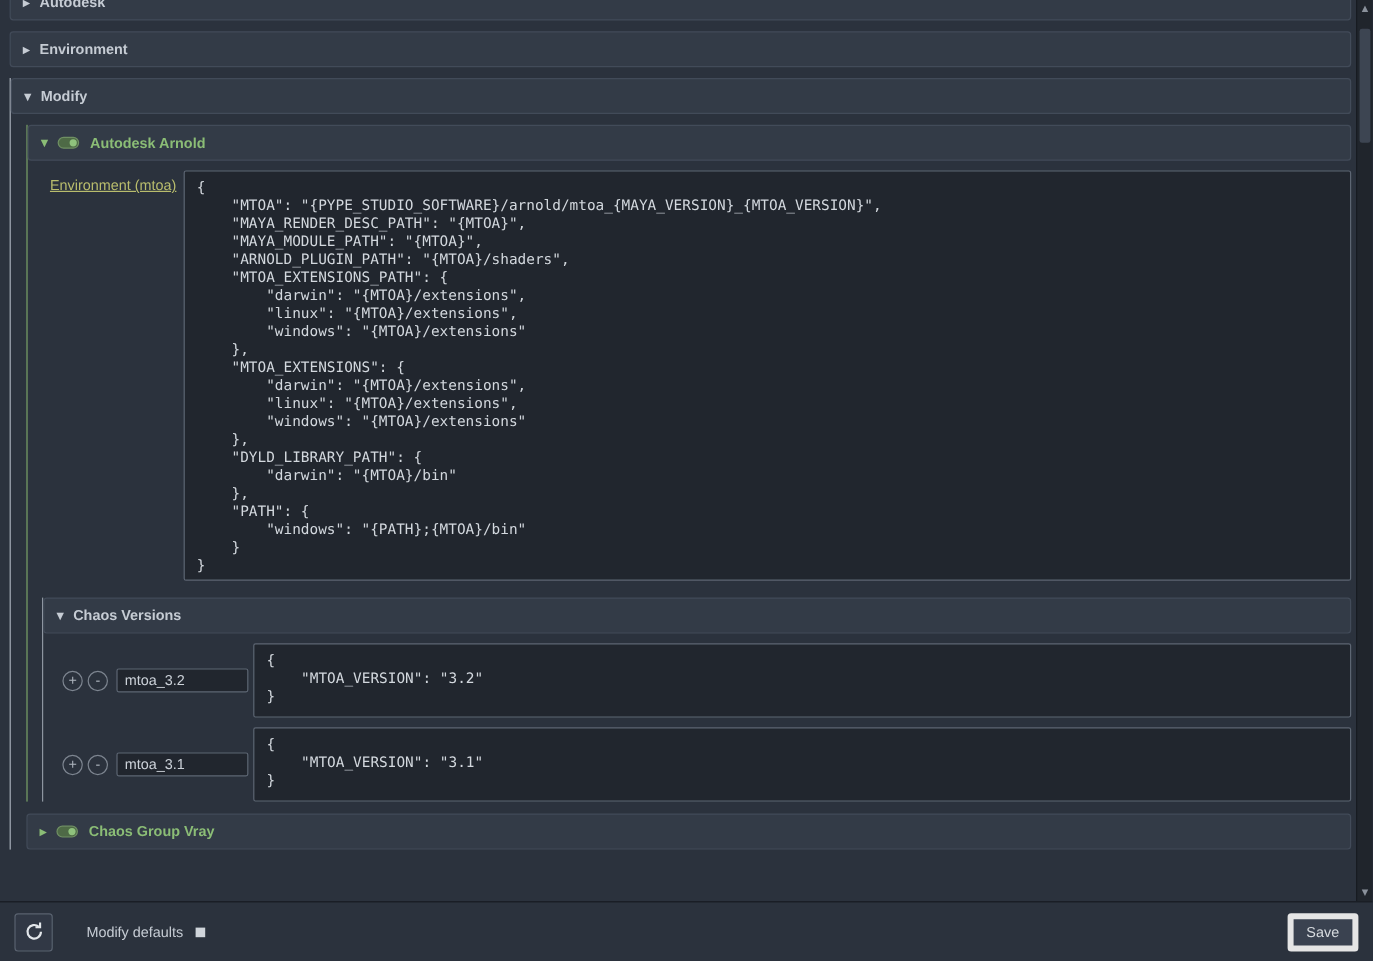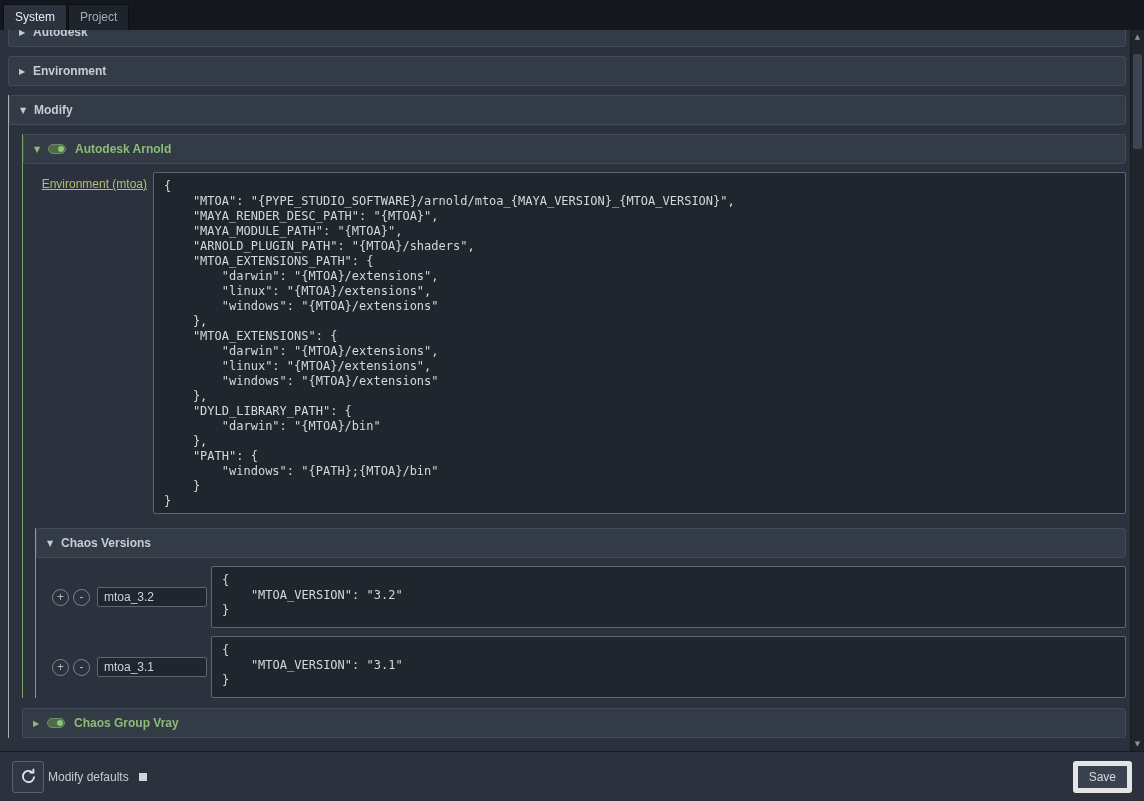--- a/index.html
+++ b/index.html
@@ -110,40 +110,36 @@
   
   .footer {
     height: 50px; flex: none; border-top: 1px solid #171b21;
     display: flex; align-items: center; padding: 0 12px;
   }
   .refresh-btn {
     width: 32px; height: 32px; border: 1px solid #59626f; border-radius: 3px;
     background: #313845; display: flex; align-items: center; justify-content: center;
     cursor: pointer; flex: none;
   }
-  .modify-label { font-size: 12px; color: #c6ccd4; margin-left: 4px; }
+  .modify-label { font-size: 12px; color: #c6ccd4; margin-left: 28px; }
   .modify-check {
     width: 8px; height: 8px; background: #d0d5db; margin-left: 10px;
     flex: none; cursor: pointer;
   }
   .save-btn {
     margin-left: auto; padding: 4px 11px; background: #3a4250;
     border: 5px solid #e5e5e5; border-radius: 3px; color: #d6dade;
     font-size: 12px; cursor: pointer;
   }
 </style>
 </head>
 <body>
 
 <div class="app">
 
-  <div class="tabbar">
-    <div class="tab active">System</div>
-    <div class="tab">Project</div>
-  </div>
 
   <div class="main">
     <div class="content">
 
       <div class="sec-header first-clipped">
         <span class="arrow">▶</span>
         <span>Autodesk</span>
       </div>
 
       <div class="sec-header mt9">

